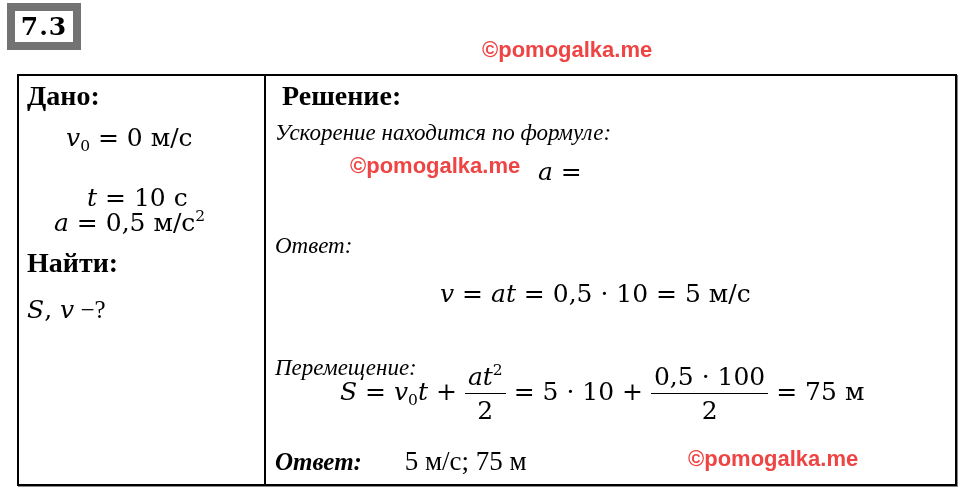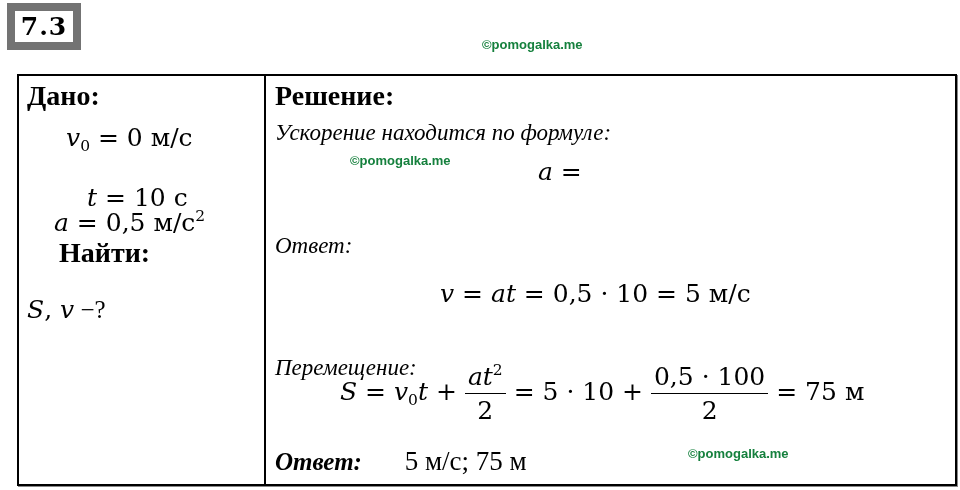--- a/index.html
+++ b/index.html
@@ -1,19 +1,19 @@
 <!DOCTYPE html>
 <html><head>
 <meta charset="utf-8">
 <style>
   html, body { margin: 0; padding: 0; background: #ffffff; }
   body { width: 960px; height: 490px; position: relative; overflow: hidden; color: #000; font-family: "Liberation Serif", serif; }
   .abs { position: absolute; }
   .problem-box { left: 7px; top: 3px; width: 58px; height: 31px; border: 8px solid #737373; font-family: "DejaVu Serif", serif; font-weight: bold; font-size: 25px; line-height: 31px; text-align: center; letter-spacing: 1px; }
-  .wm { font-family: "Liberation Sans", sans-serif; font-weight: bold; font-size: 13px; color: #15803d; }
+  .wm { font-family: "Liberation Sans", sans-serif; font-weight: bold; font-size: 22px; color: #ef4444; }
   .table { left: 17px; top: 74px; width: 936px; height: 408px; border: 2px solid #000; box-sizing: content-box; box-shadow: 1px 1px 0 #888; }
   .divider { left: 264px; top: 74px; width: 1.5px; height: 410px; background: #000; }
   .hdr { font-weight: bold; font-size: 28px; }
   .txt { font-size: 23px; font-style: italic; }
   .math { font-family: "DejaVu Serif", serif; font-size: 25px; white-space: nowrap; }
   .it { font-style: italic; }
   .sub { font-size: 0.62em; vertical-align: -0.35em; font-style: normal; }
   .sup { font-size: 0.62em; vertical-align: 0.65em; font-style: normal; }
   .frac { display: inline-block; vertical-align: middle; text-align: center; }
   .frac .num { display: block; padding: 0 3px 2px; border-bottom: 1.5px solid #000; }
@@ -36,26 +36,26 @@
 <div class="abs math" style="left:66px; top:123px;">
   <span class="it">v</span><span class="sub">0</span><span> = 0  м/с</span>
 </div>
 <div class="abs math" style="left:87px; top:183px;">
   <span class="it">t</span><span> = 10 с</span>
 </div>
 <div class="abs math" style="left:54px; top:207px;text-align:center;">
   <span class="it">a</span><span> = 0,5  м/с</span><span class="sup">2</span>
 </div>
 
-<div class="abs hdr" style="left:27px; top:237px;margin-left:32px;">Найти:</div>
+<div class="abs hdr" style="left:27px; top:247px;">Найти:</div>
 <div class="abs math" style="left:27px; top:295px;">
   <span class="it">S</span><span>, </span><span class="it">v</span><span style="font-family:'Liberation Serif',serif;"> −?</span>
 </div>
 
-<div class="abs hdr" style="left:275px; top:80px;text-align:right;">Решение:</div>
+<div class="abs hdr" style="left:282px; top:80px;text-align:right;">Решение:</div>
 <div class="abs txt" style="left:275px; top:120px;">Ускорение находится по формуле:</div>
 
 <div class="abs wm" style="left:350px; top:153px;">©pomogalka.me</div>
 
 <div class="abs math" style="left:538px; top:157px;">
   <span class="it">a</span><span> = </span>
 </div>
 
 <div class="abs txt" style="left:275px; top:233px;">Ответ:</div>
 

